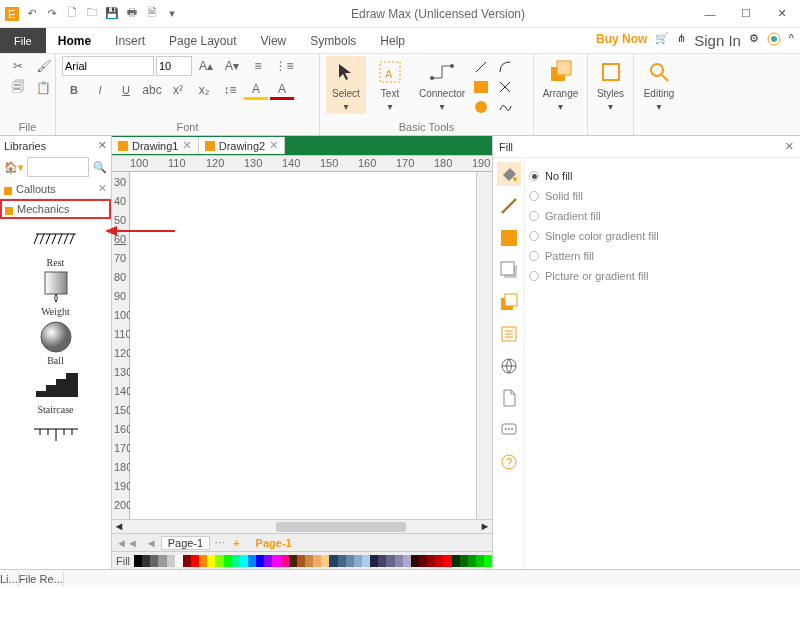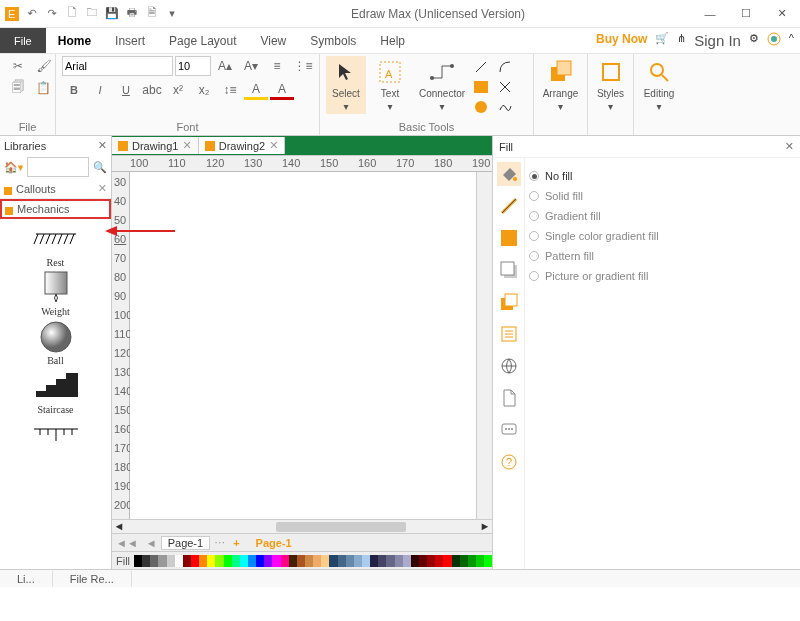--- a/index.html
+++ b/index.html
@@ -71,21 +71,21 @@
 .fillbody{flex:1;display:flex}
 .ficons{width:32px;border-right:1px solid #eee;display:flex;flex-direction:column;align-items:center;padding-top:4px;gap:8px}
 .fico{width:24px;height:24px;display:flex;align-items:center;justify-content:center;cursor:pointer;color:#888}
 .fico.act{background:#fce8cc}
 .fopts{flex:1;padding:8px 4px}
 .fopt{display:flex;align-items:center;gap:6px;padding:4px 0;color:#888;font-size:11px}
 .fopt.sel{color:#333}
 .radio{width:10px;height:10px;border:1px solid #bbb;border-radius:50%;display:inline-flex;align-items:center;justify-content:center}
 .radio.sel::after{content:"";width:5px;height:5px;background:#555;border-radius:50%}
 .bottombar{height:18px;display:flex;align-items:center;border-top:1px solid #ccc;font-size:10px;background:#f8f8f8}
-.btab{padding:2px 17px;color:#555;cursor:pointer;border-right:1px solid #ddd}
+.btab{padding:2px 0;color:#555;cursor:pointer;border-right:1px solid #ddd}
 .arrow-annot{position:absolute;left:105px;top:225px;width:70px;height:12px;pointer-events:none}
 svg{overflow:visible}
 </style>
 </head>
 <body>
 
 <div class="titlebar">
   <div class="qat">
     <span class="ico">
         <svg width="14" height="14">
@@ -144,21 +144,21 @@
             <span class="smbtn">🗐</span>
             <span class="smbtn">📋</span>
           </div>
     </div>
       </div>
     <div class="lbl">File</div>
   </div>
   <div class="rgroup" style="width:264px">
     <div class="body col" style="width:100%">
       <div class="row">
-        <input class="combo" style="width: 111px;" value="Arial">
+        <input class="combo" style="width: 92px;" value="Arial">
         <input class="combo" style="width: 36px;" value="10">
         <span class="smbtn">A▴</span>
         <span class="smbtn">A▾</span>
         <span class="smbtn">≡</span>
         <span class="smbtn">⋮≡</span>
       </div>
       <div class="row">
         <span class="smbtn">
             <b>B</b>
           </span>

